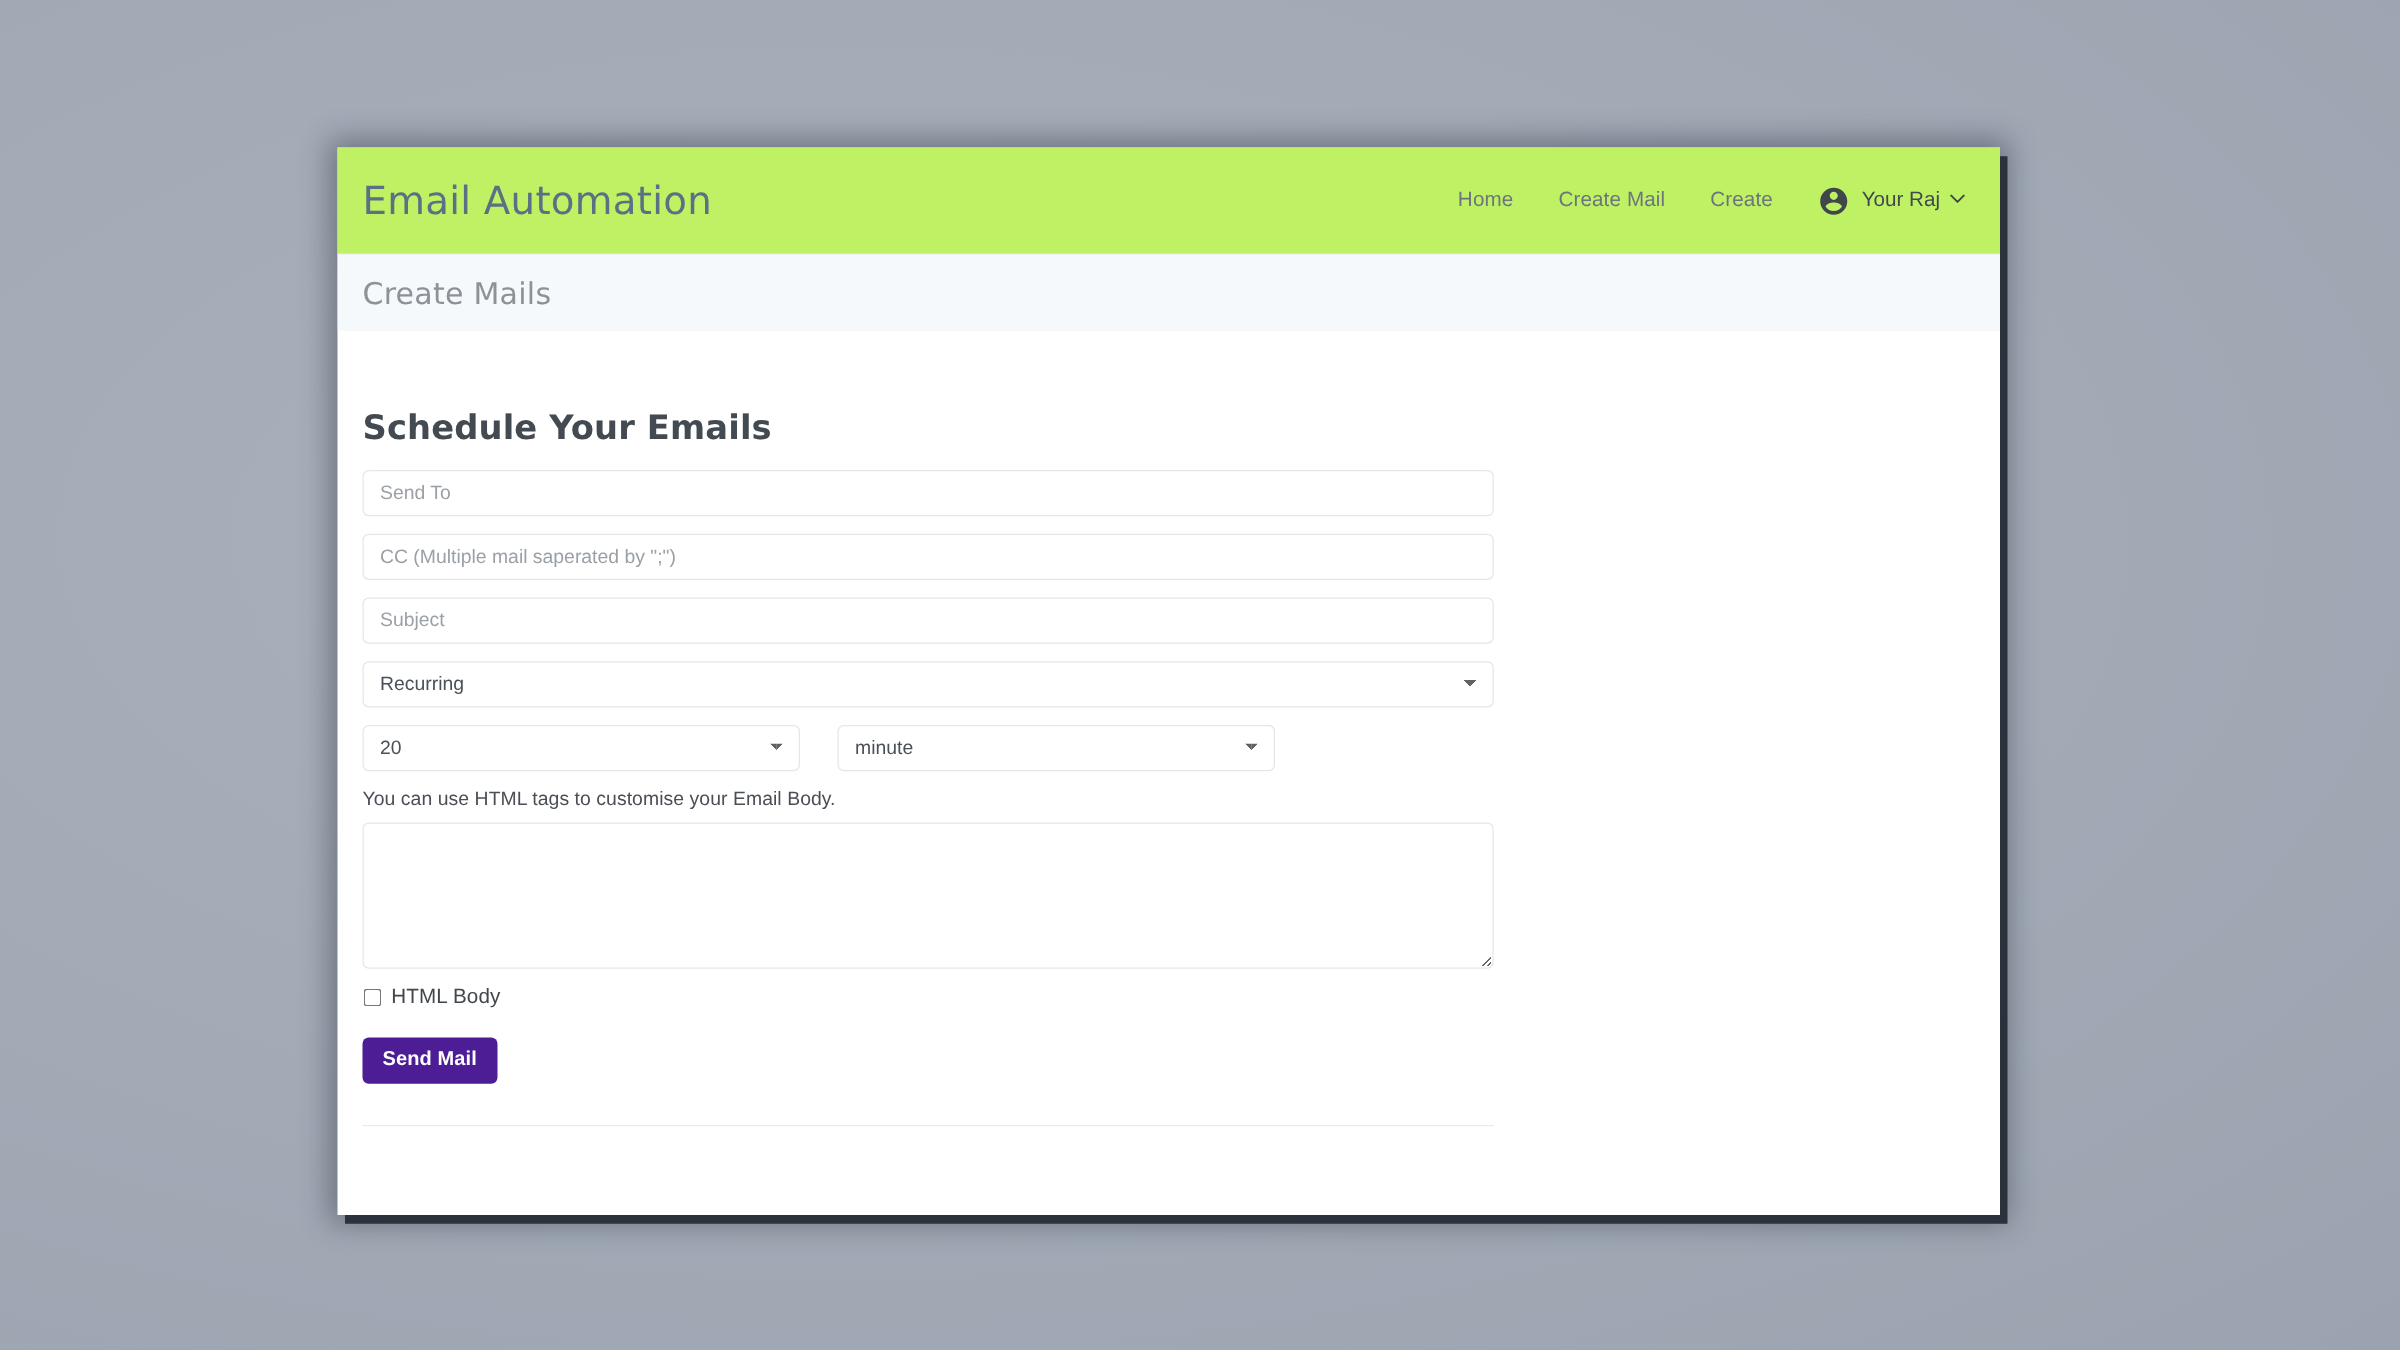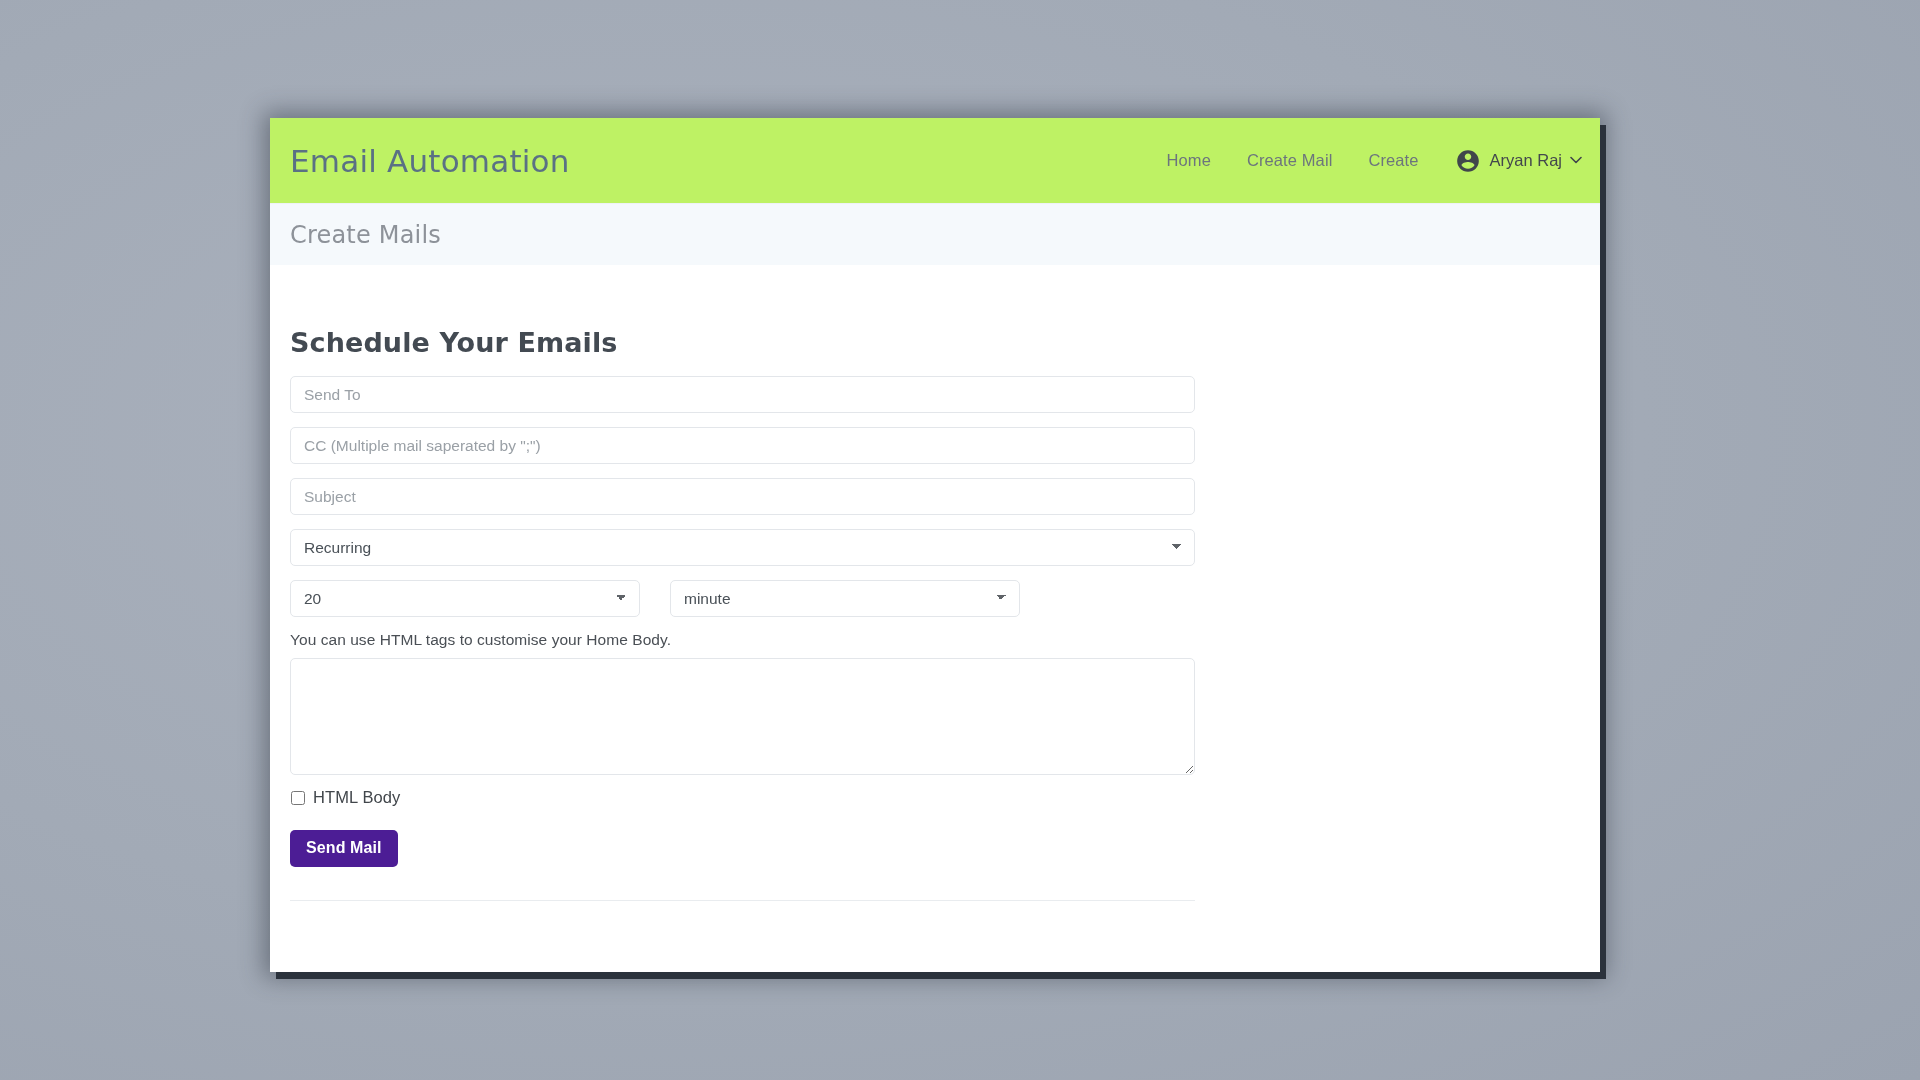--- a/index.html
+++ b/index.html
@@ -44,21 +44,21 @@
     font-size: 31px;
     font-weight: 400;
     color: #5a7184;
     letter-spacing: 0.2px;
     white-space: nowrap;
   }
   .nav-right {
     margin-left: auto;
     display: flex;
     align-items: center;
-    padding-right: 18px;
+    padding-right: 28px;
   }
   .nav-link {
     font-size: 16.5px;
     color: #6c757d;
     margin-left: 0;
     padding: 0 18px;
     text-decoration: none;
     white-space: nowrap;
     letter-spacing: 0.1px;
   }
@@ -239,21 +239,21 @@
       <a class="nav-link" href="#">Home</a>
       <a class="nav-link" href="#">Create Mail</a>
       <a class="nav-link" href="#">Create</a>
 
       <div class="nav-user">
         <span class="avatar-icon">
           <svg viewBox="0 0 24 24" width="26" height="26" fill="currentColor" aria-hidden="true">
             <path d="M12 2C6.48 2 2 6.48 2 12s4.48 10 10 10 10-4.48 10-10S17.52 2 12 2zm0 3c1.66 0 3 1.34 3 3s-1.34 3-3 3-3-1.34-3-3 1.34-3 3-3zm0 14.2c-2.5 0-4.71-1.28-6-3.22.03-1.99 4-3.08 6-3.08 1.99 0 5.97 1.09 6 3.08-1.29 1.94-3.5 3.22-6 3.22z"></path>
           </svg>
         </span>
-        <span class="nav-user-name">Aryan Raj</span>
+        <span class="nav-user-name">Your Raj</span>
         <span class="chev">
           <svg viewBox="0 0 12 8" width="12" height="8" aria-hidden="true">
             <path d="M1 1.5 L6 6.5 L11 1.5" fill="none" stroke="currentColor" stroke-width="1.6" stroke-linecap="round" stroke-linejoin="round"></path>
           </svg>
         </span>
       </div>
     </div>
   </div>
 
   <div class="subheader">
@@ -271,21 +271,21 @@
 
       <input class="field" type="text" placeholder="Subject" style="">
 
       <select class="field"><option value="Recurring">Recurring</option><option value="One Time">One Time</option></select>
 
       <div class="row-two">
         <select class="field"><option value="5">5</option><option value="10">10</option><option value="15">15</option><option value="20" selected="">20</option><option value="25">25</option><option value="30">30</option><option value="45">45</option><option value="60">60</option></select>
         <select class="field"><option value="minute">minute</option><option value="hour">hour</option><option value="day">day</option><option value="week">week</option><option value="month">month</option></select>
       </div>
 
-      <p class="hint">You can use HTML tags to customise your Home Body.</p>
+      <p class="hint">You can use HTML tags to customise your Email Body.</p>
 
       <textarea class="body-area" placeholder="" style=""></textarea>
 
       <div class="check-row">
         <input type="checkbox" style="">
         <span class="check-label">HTML Body</span>
       </div>
 
       <button class="send-btn">Send Mail</button>
 

